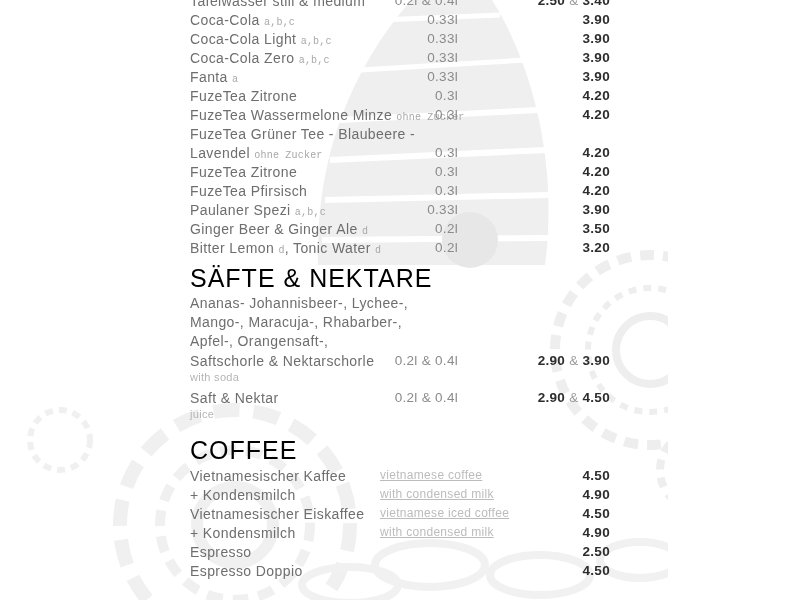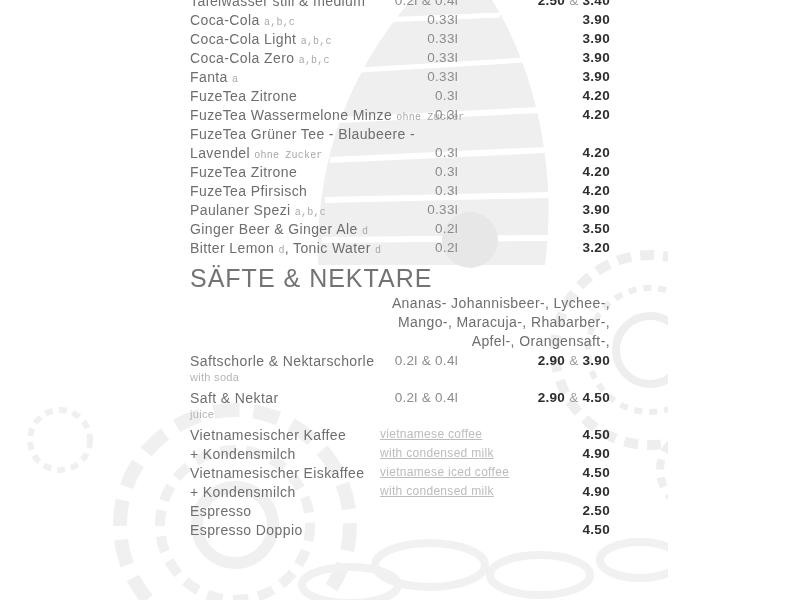--- a/index.html
+++ b/index.html
@@ -34,25 +34,25 @@
   .name { font-size:14px; color:#6e6e6e; letter-spacing:0.4px; }
   .sm   { font-size:10px; color:#a8a8a8; letter-spacing:0.2px;font-family:Liberation Mono, monospace; }
   .vol  { position:absolute; right:152px; top:0; font-size:13.5px; color:#8b8b8b; letter-spacing:0.3px; }
   .price{ position:absolute; right:0; top:0; font-size:13.5px; font-weight:bold; color:#2d2d2d; letter-spacing:0.3px; }
   .price .amp { font-weight:normal; color:#9a9a9a; }
   .trans{ position:absolute; left:190px; top:0; font-size:12px; color:#bcbcbc; letter-spacing:0.3px;text-decoration:underline; }
   .note { height:18px; line-height:15px; font-size:11px; color:#b5b5b5; letter-spacing:0.3px; white-space:nowrap; }
 
   .section-title {
     font-size:25px; line-height:27px; letter-spacing:1px;
-    color:#737373; font-weight:normal;
+    color:#000000; font-weight:normal;
     margin:8px 0 2px 0; white-space:nowrap;
   }
   .section-title.coffee { margin-top:12px; }
-  .desc-line { height:19px; line-height:19px; font-size:14px; color:#6e6e6e; letter-spacing:0.4px; white-space:nowrap;text-align:right; }
+  .desc-line { height:19px; line-height:19px; font-size:14px; color:#6e6e6e; letter-spacing:0.4px; white-space:nowrap; }
   .desc-trans { height:18px; line-height:16px; font-size:11.4px; color:#c2c2c2; letter-spacing:0.3px; white-space:nowrap; overflow:visible; }
 </style>
 </head>
 <body>
 
 <div class="page">
 
   <svg class="watermark" viewBox="0 0 800 600" xmlns="http://www.w3.org/2000/svg" aria-hidden="true">
 
     <g fill="none" stroke="#ececec">
@@ -100,20 +100,21 @@
       <div class="row"><span class="name">Ginger Beer &amp; Ginger Ale <span class="sm">d</span></span><span class="vol">0.2l</span><span class="price">3.50</span></div>
       <div class="row"><span class="name">Bitter Lemon <span class="sm">d</span>, Tonic Water <span class="sm">d</span></span><span class="vol">0.2l</span><span class="price">3.20</span></div>
       <div class="section-title">SÄFTE &amp; NEKTARE</div>
       <div class="desc-line">Ananas- Johannisbeer-, Lychee-,</div>
       <div class="desc-line">Mango-, Maracuja-, Rhabarber-,</div>
       <div class="desc-line">Apfel-, Orangensaft-,</div>
       <div class="row"><span class="name">Saftschorle &amp; Nektarschorle</span><span class="vol">0.2l &amp; 0.4l</span><span class="price">2.90<span class="amp"> &amp; </span>3.90</span></div>
       <div class="note">with soda</div>
       <div class="row"><span class="name">Saft &amp; Nektar</span><span class="vol">0.2l &amp; 0.4l</span><span class="price">2.90<span class="amp"> &amp; </span>4.50</span></div>
       <div class="note">juice</div>
+      <div class="section-title coffee">COFFEE</div>
       <div class="row"><span class="name">Vietnamesischer Kaffee</span><span class="trans">vietnamese coffee</span><span class="price">4.50</span></div>
       <div class="row"><span class="name">+ Kondensmilch</span><span class="trans">with condensed milk</span><span class="price">4.90</span></div>
       <div class="row"><span class="name">Vietnamesischer Eiskaffee</span><span class="trans">vietnamese iced coffee</span><span class="price">4.50</span></div>
       <div class="row"><span class="name">+ Kondensmilch</span><span class="trans">with condensed milk</span><span class="price">4.90</span></div>
       <div class="row"><span class="name">Espresso</span><span class="price">2.50</span></div>
       <div class="row"><span class="name">Espresso Doppio</span><span class="price">4.50</span></div>
     </div>
 
   <div class="sidebar">
     <span class="vlabel">COFFEE, TEA &amp; NON-ALCOHOLIC</span>

